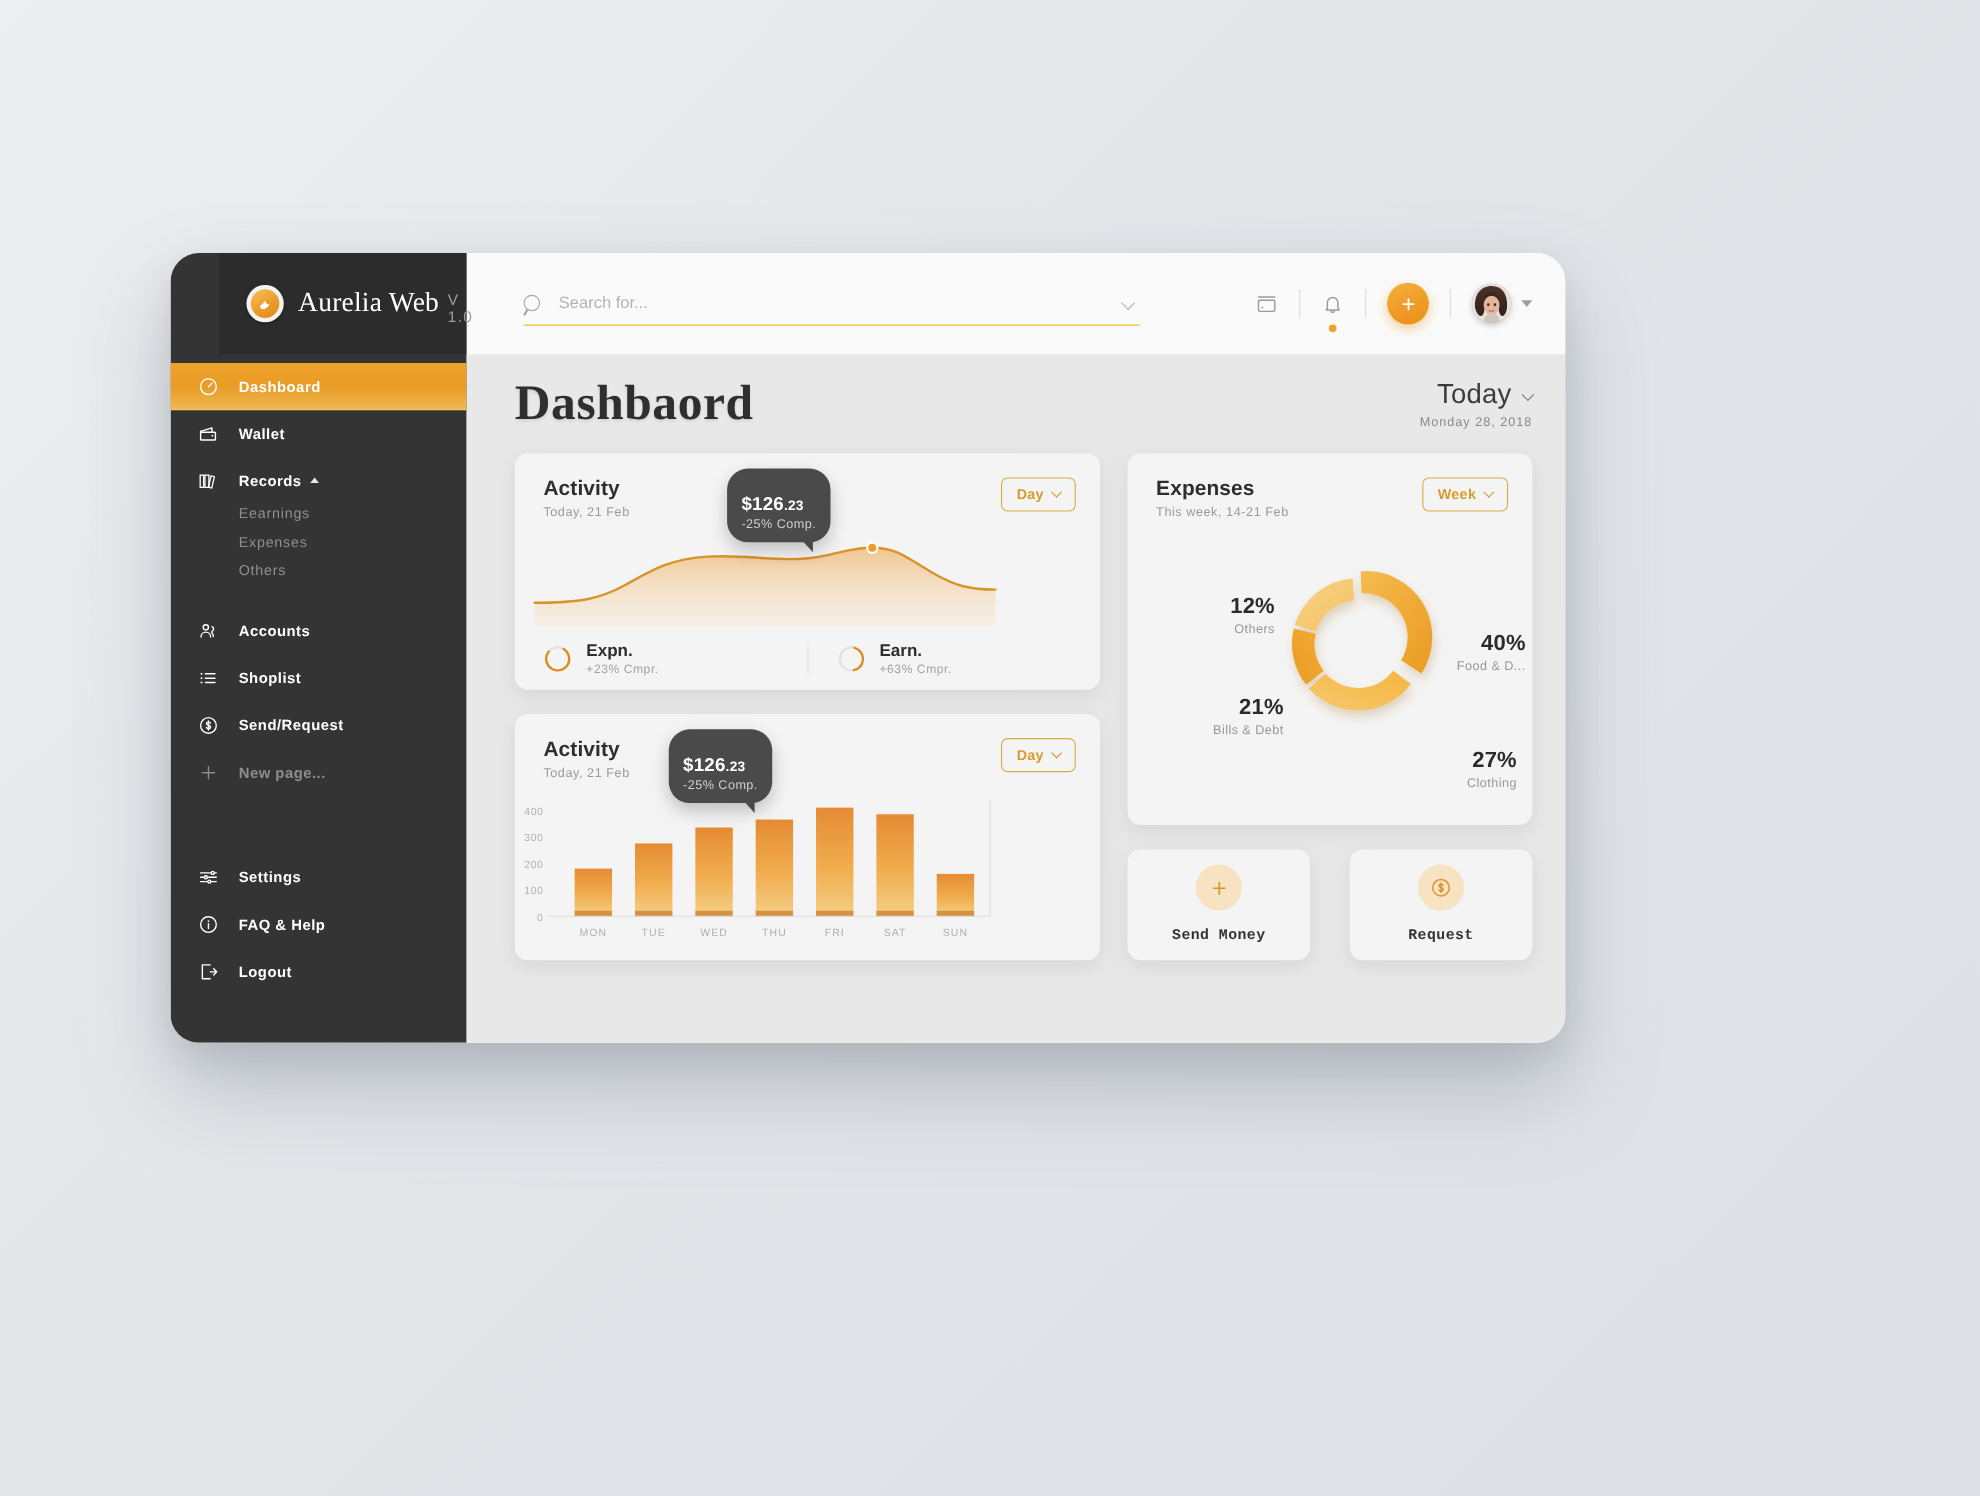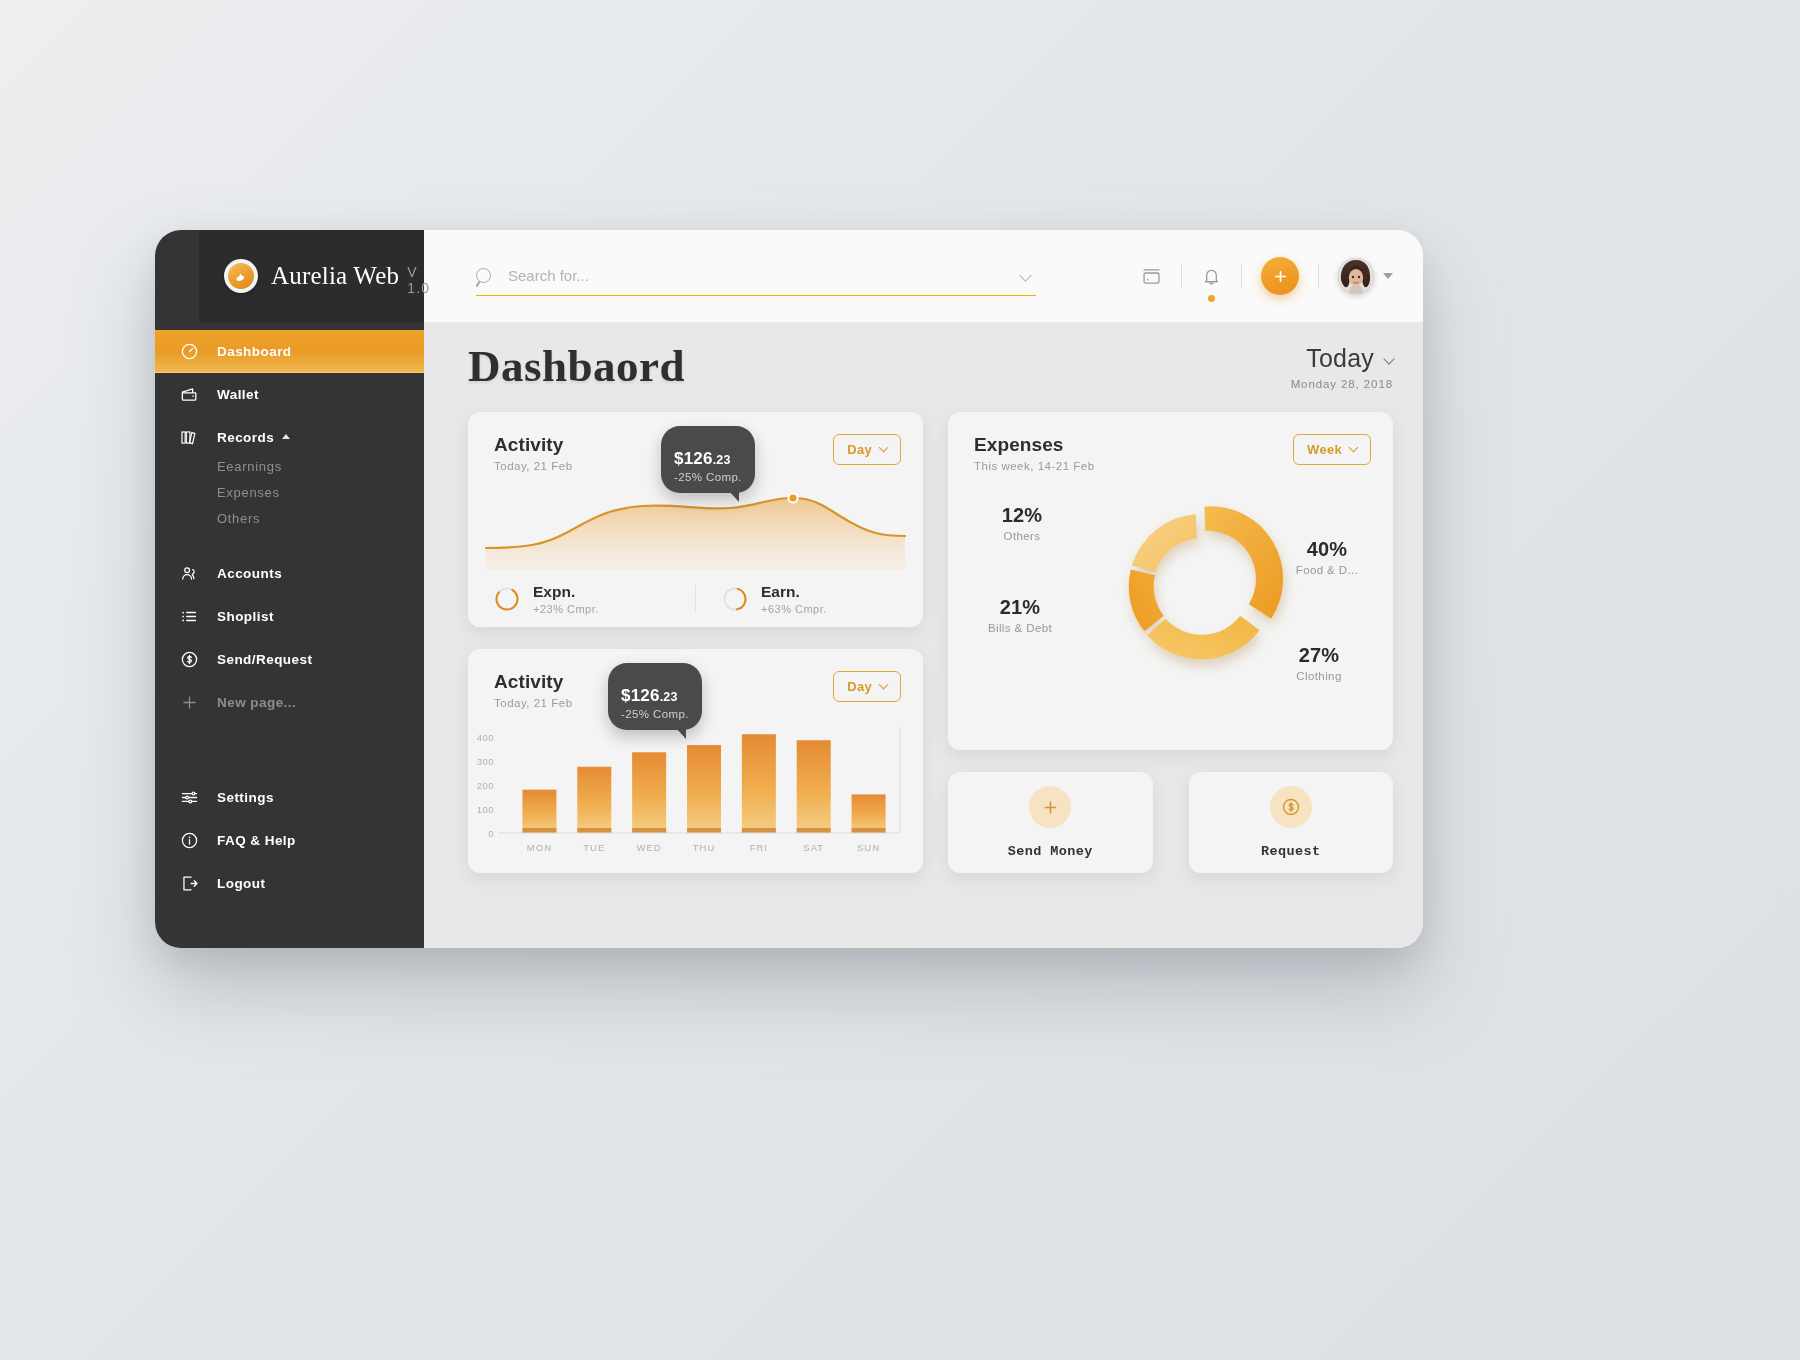--- a/index.html
+++ b/index.html
@@ -195,21 +195,21 @@
     font-size: 25px; color: #3b3b3b; font-weight: normal;
     display: flex; align-items: center; justify-content: flex-end;
     letter-spacing: .2px;
   }
   #date-main .chev-down { width: 8px; height: 8px; margin-left: 11px; margin-right: 0; border-color: #7b7b7b; }
   #date-sub { font-size: 11.5px; color: #8a8a8a; letter-spacing: .9px; margin-top: 5px; }
 
   #grid {
     display: flex; gap: 25px; margin-top: 22px;
   }
-  #col-left { width: 455px; flex: none; display: flex; flex-direction: column; gap: 22px; }
+  #col-left { width: 532px; flex: none; display: flex; flex-direction: column; gap: 22px; }
   #col-right { flex: 1 1 auto; display: flex; flex-direction: column; gap: 22px; }
 
   .card {
     background: #f4f4f4;
     border-radius: 12px;
     box-shadow: 0 6px 16px rgba(150,155,162,.22);
     position: relative;
   }
   .card-head { display: flex; align-items: flex-start; padding: 22px 22px 0 26px; }
   .card-title { font-size: 19px; font-weight: bold; color: #2e2e2e; letter-spacing: .1px; }
@@ -262,21 +262,21 @@
   .stat-name { font-size: 15.5px; font-weight: bold; color: #2e2e2e; }
   .stat-cmp { font-size: 11px; color: #a3a3a3; margin-top: 2px; letter-spacing: .5px; }
 
   
   #bar-card { height: 224px; overflow: hidden; }
   #bar-chart { position: absolute; left: 0; right: 0; top: 72px; height: 152px; }
 
   
   #expenses-card { height: 338px; overflow: hidden; }
   #donut-wrap { position: absolute; inset: 0; }
-  .dlabel { position: absolute; text-align: center; }
+  .dlabel { position: absolute; text-align: right; margin-top: 36px; }
   .dlabel .pct { font-size: 20px; font-weight: bold; color: #2b2b2b; letter-spacing: .2px; }
   .dlabel .cat { font-size: 11.5px; color: #989898; margin-top: 3px; letter-spacing: .4px; }
 
   
   #actions { display: flex; gap: 36px; flex: 1 1 auto; font-family: Liberation Mono, monospace; }
   .action-card {
     flex: 1 1 0;
     background: #f4f4f4; border-radius: 12px;
     box-shadow: 0 6px 16px rgba(150,155,162,.22);
     display: flex; flex-direction: column;

